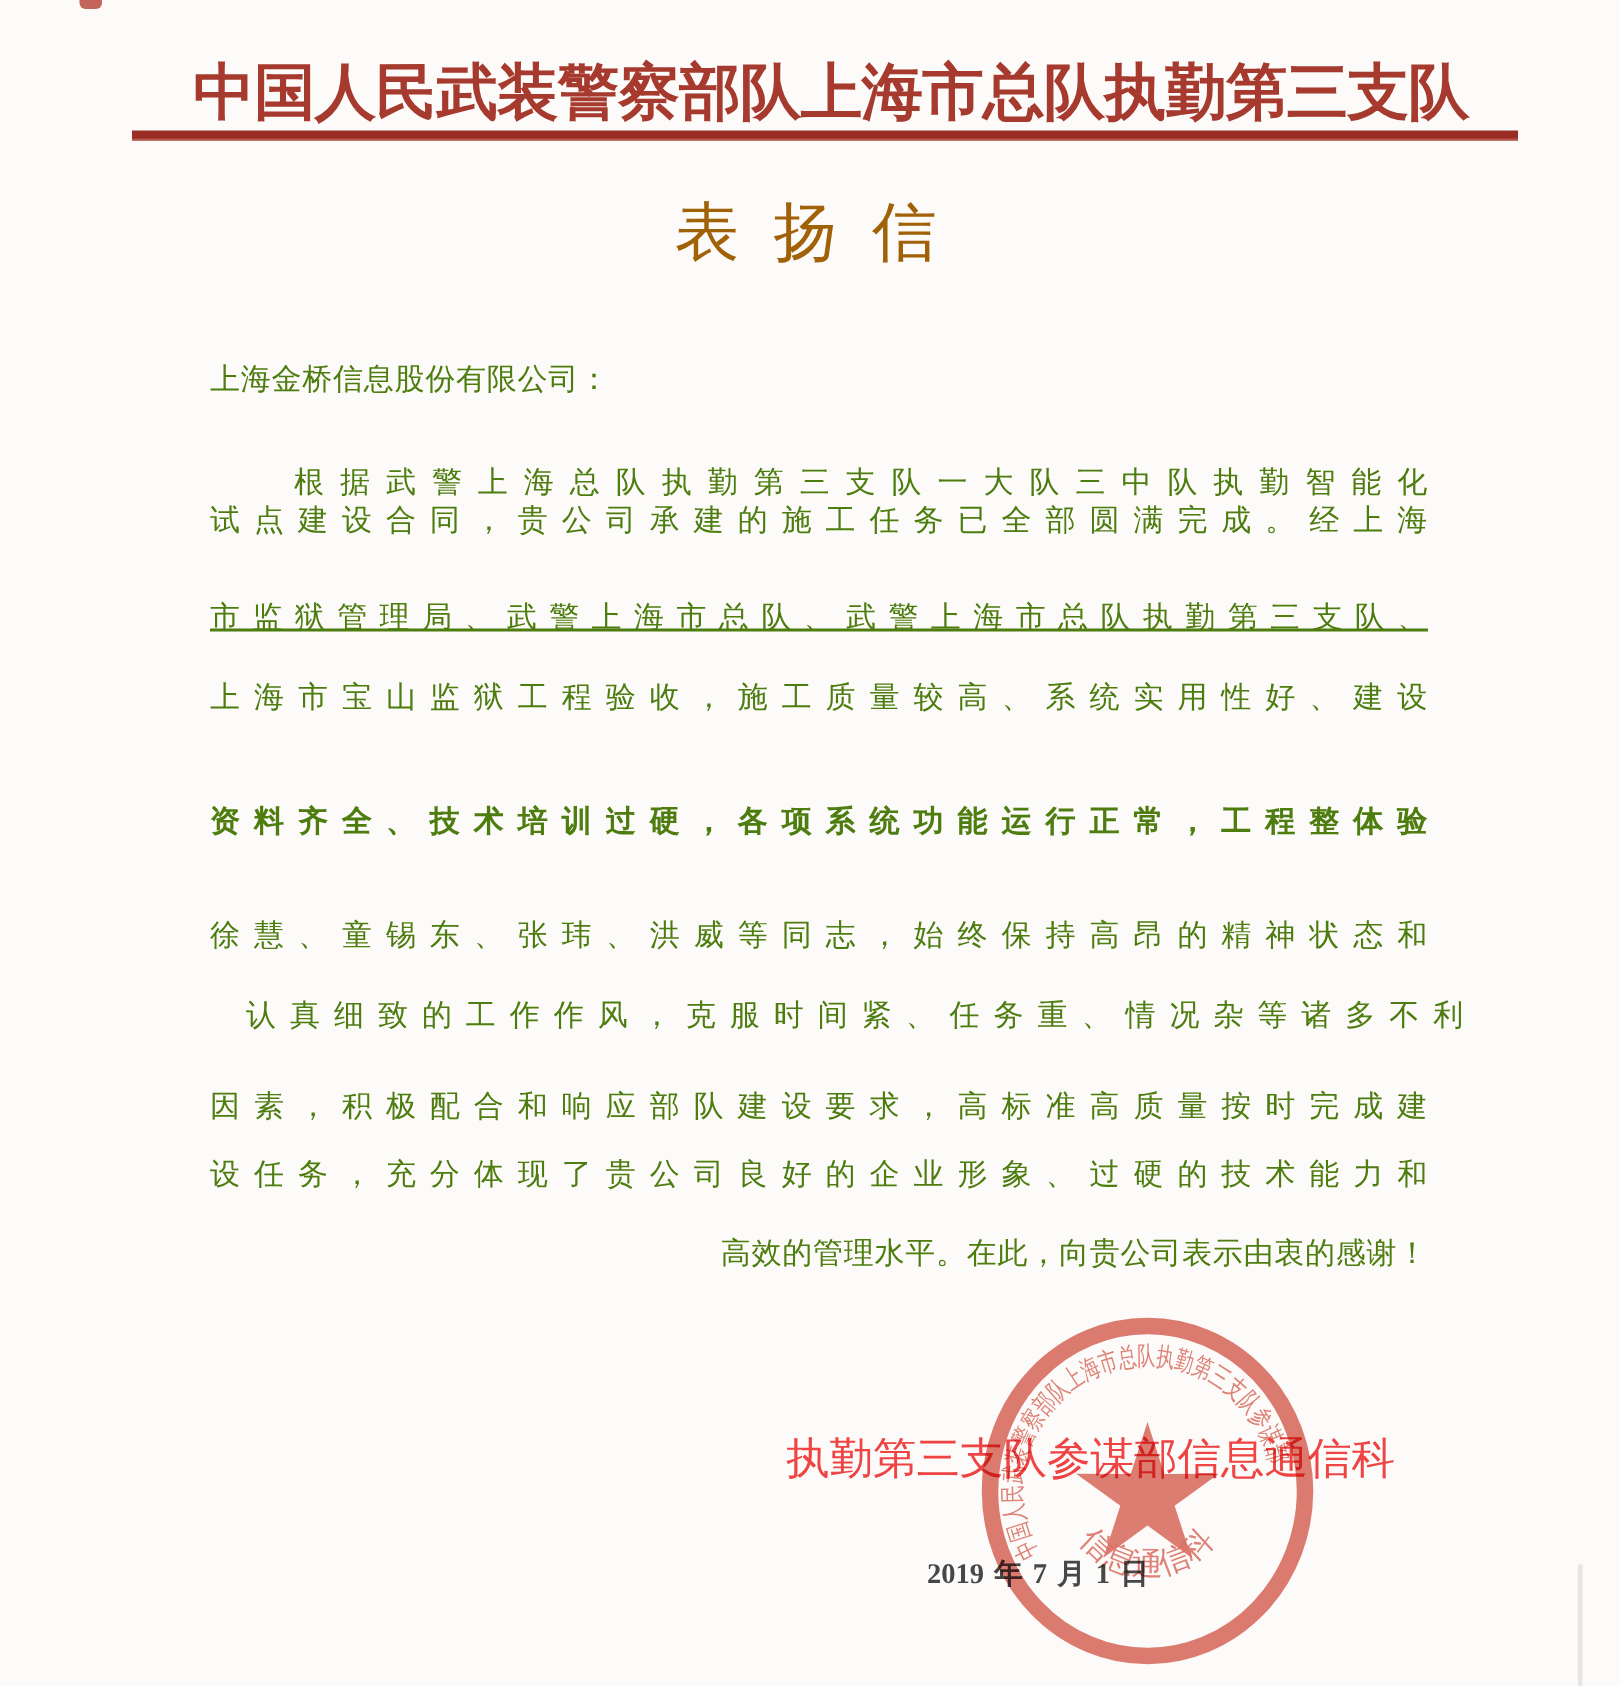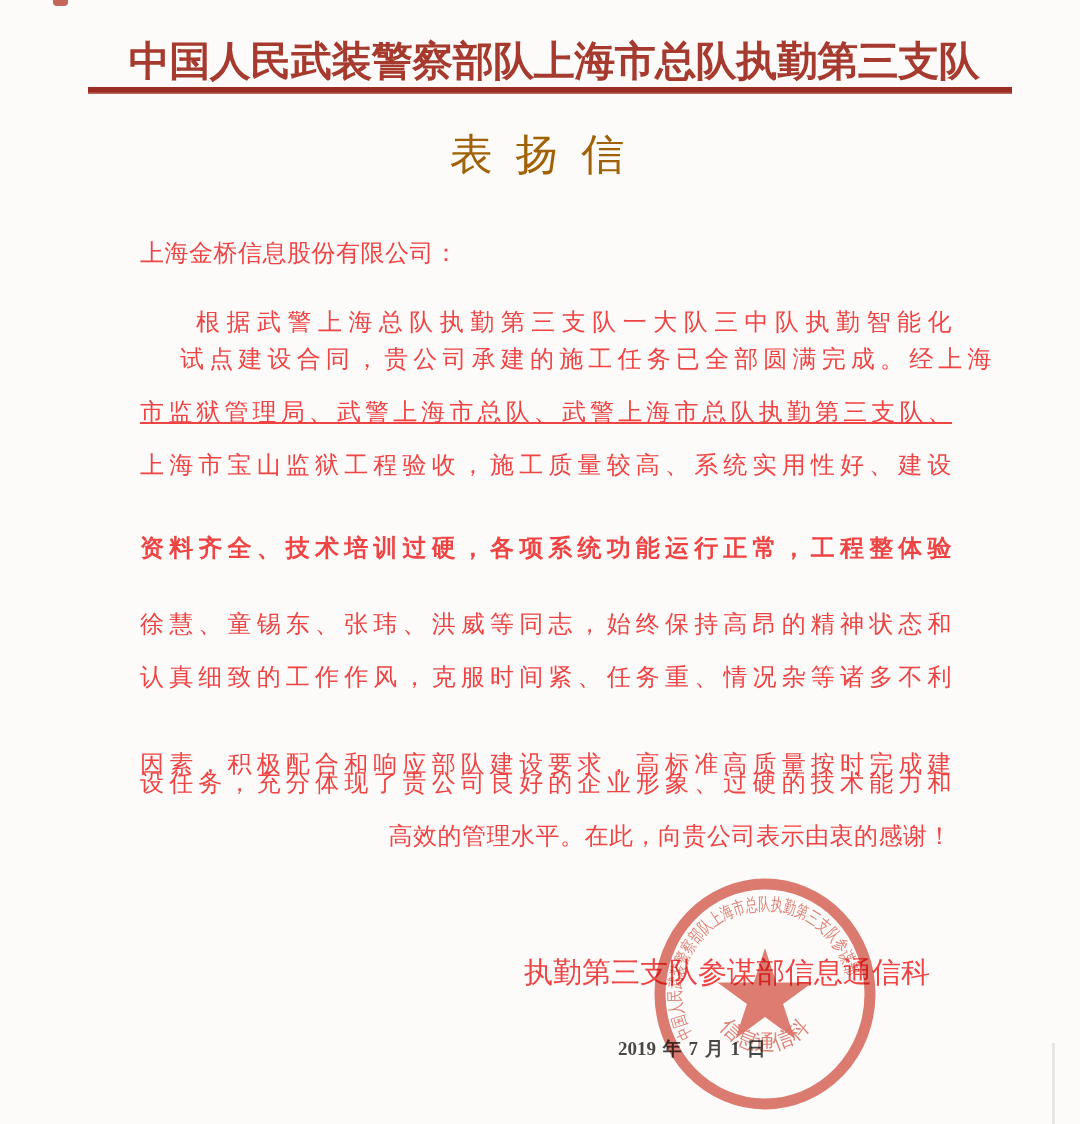--- a/index.html
+++ b/index.html
@@ -55,23 +55,23 @@
     text-align: center;
     font-size: 43px;
     letter-spacing: 6px;
     color: #a16207;
     white-space: nowrap;
   }
   .bodyline {
     position: absolute;
     left: 140px;
     width: 812px;
-    font-size: 24px;
+    font-size: 20px;
     line-height: 48px;
-    color: #ef4444;
+    color: #4d7c0f;
     letter-spacing: 0.5px;
   }
   .stretch { text-align: justify; text-align-last: justify; }
   .indent  { text-indent: 56px; }
   .signature {
     position: absolute;
     top: 953px;
     right: 150px;
     font-size: 29px;
     color: #ef4444;
@@ -108,27 +108,27 @@
 
   <h1 class="letterhead" style="margin:0; font-weight:bold;">中国人民武装警察部队上海市总队执勤第三支队</h1>
 
   <div class="header-rule"></div>
 
   <div class="doc-title">表 扬 信</div>
 
   <div class="bodyline" style="top:229px;">上海金桥信息股份有限公司：</div>
 
   <div class="bodyline stretch indent" style="top:298px;">根据武警上海总队执勤第三支队一大队三中队执勤智能化</div>
-  <div class="bodyline stretch" style="top:335px;margin-left:40px;">试点建设合同，贵公司承建的施工任务已全部圆满完成。经上海</div>
+  <div class="bodyline stretch" style="top:323px;">试点建设合同，贵公司承建的施工任务已全部圆满完成。经上海</div>
   <div class="bodyline stretch" style="top:388px;text-decoration:underline;">市监狱管理局、武警上海市总队、武警上海市总队执勤第三支队、</div>
   <div class="bodyline stretch" style="top:441px;">上海市宝山监狱工程验收，施工质量较高、系统实用性好、建设</div>
   <div class="bodyline stretch" style="top:524px;font-weight:bold;">资料齐全、技术培训过硬，各项系统功能运行正常，工程整体验</div>
   <div class="bodyline stretch" style="top:600px;">徐慧、童锡东、张玮、洪威等同志，始终保持高昂的精神状态和</div>
-  <div class="bodyline stretch" style="top:653px;">认真细致的工作作风，克服时间紧、任务重、情况杂等诸多不利</div>
-  <div class="bodyline stretch" style="top:740px;">因素，积极配合和响应部队建设要求，高标准高质量按时完成建</div>
+  <div class="bodyline stretch" style="top:653px;margin-left:24px;">认真细致的工作作风，克服时间紧、任务重、情况杂等诸多不利</div>
+  <div class="bodyline stretch" style="top:714px;">因素，积极配合和响应部队建设要求，高标准高质量按时完成建</div>
   <div class="bodyline stretch" style="top:759px;">设任务，充分体现了贵公司良好的企业形象、过硬的技术能力和</div>
   <div class="bodyline" style="top:812px;text-align:right;">高效的管理水平。在此，向贵公司表示由衷的感谢！</div>
 
   <div class="signature">执勤第三支队参谋部信息通信科</div>
 
   <div class="dateline">2019 年 7 月 1 日</div>
 
   <svg class="seal" viewBox="0 0 234 236" aria-hidden="true">
     <defs>
       <path id="ringArc" d="M 44.3,160 A 84,84 0 1 1 199.7,103.4"></path>

